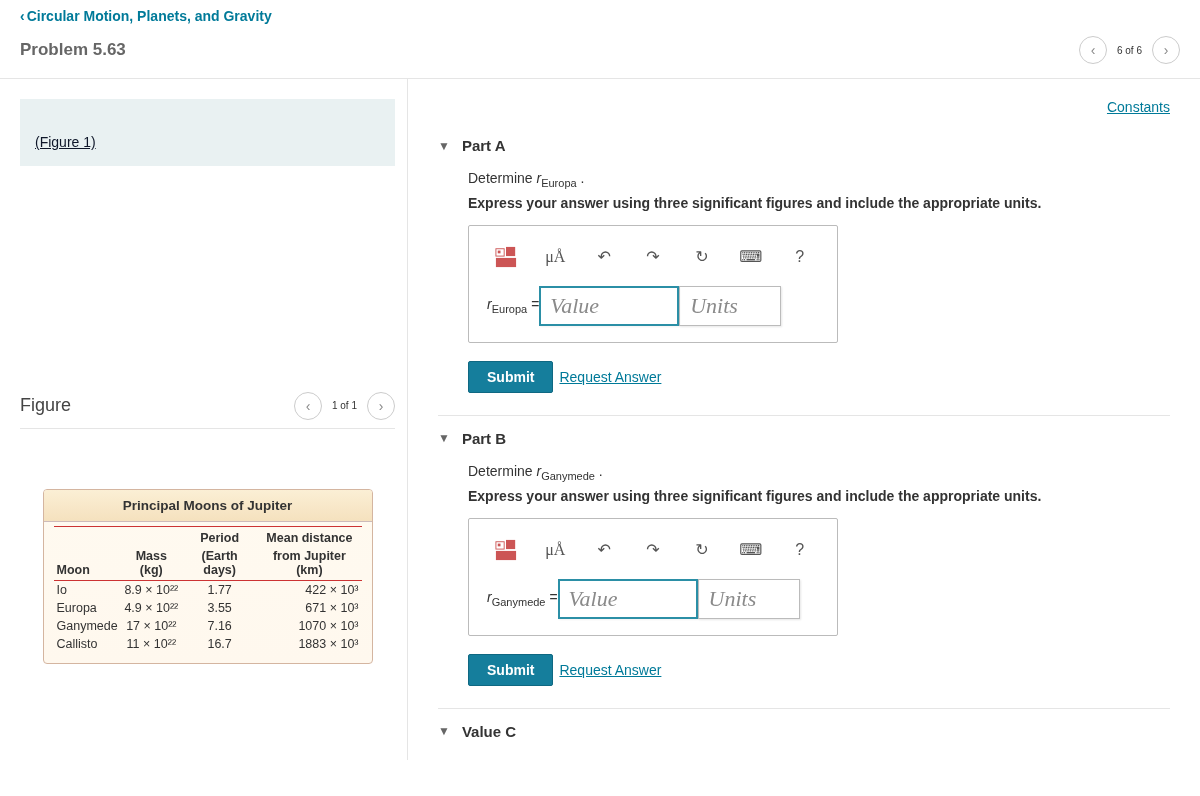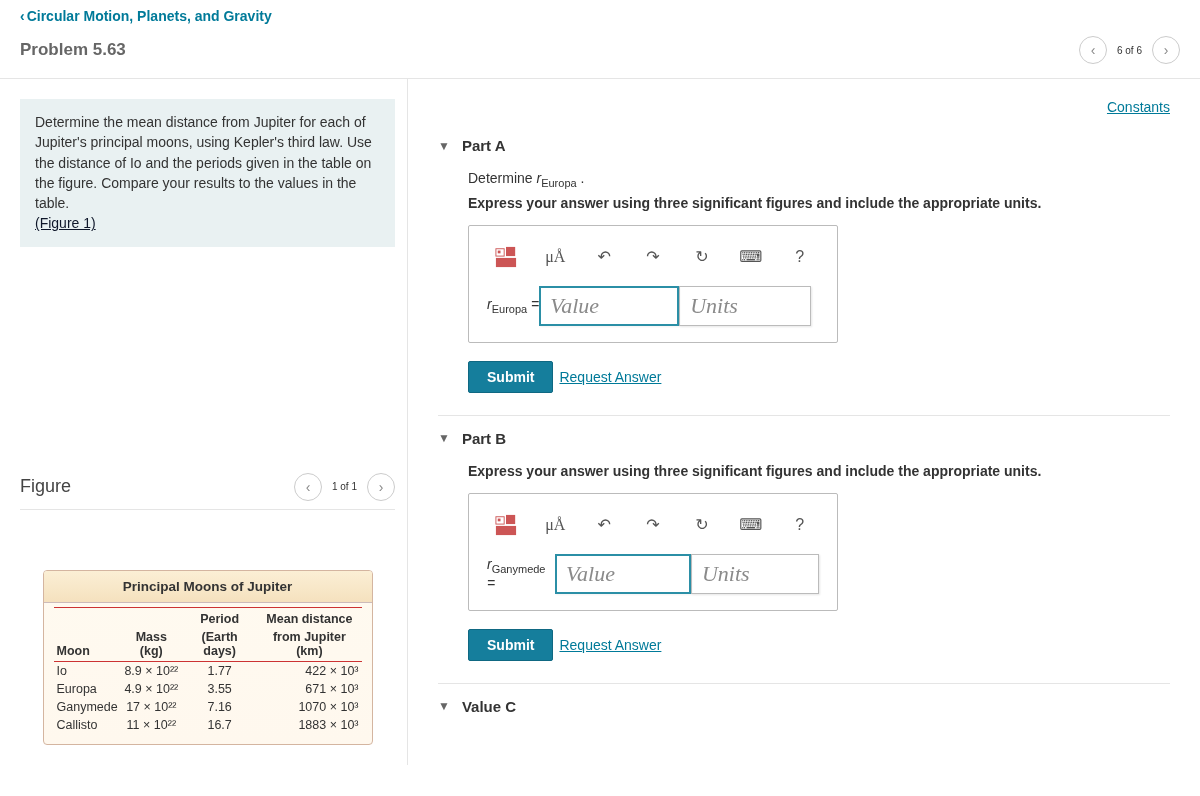--- a/index.html
+++ b/index.html
@@ -99,21 +99,21 @@
   .label-eq { font-style: italic; font-size: 14px; }
   .label-eq .sub { font-size: 11px; vertical-align: sub; font-style: normal; }
   .value-box, .units-box {
     border: 1px solid #bbb; height: 40px; padding: 0 10px;
     display: inline-flex; align-items: center; font-size: 22px;
     font-family: Georgia, 'Times New Roman', serif; font-style: italic;
     color: #8a8a8a; cursor: text;
     box-shadow: 1px 1px 2px rgba(0,0,0,0.1);
   }
   .value-box { width: 140px; border-color: #2b8fa6; box-shadow: 0 0 0 1px #2b8fa6 inset, 1px 1px 2px rgba(0,0,0,0.05); }
-  .units-box { width: 132px; }
+  .units-box { width: 102px; }
   .actions-row { margin-left: 30px; margin-top: 18px; display: flex; align-items: center; gap: 6px; }
   .submit-btn {
     background: #157e9c; color: #fff; border: 1px solid #0f6882;
     font-weight: bold; font-size: 14px; padding: 7px 18px; border-radius: 2px; cursor: pointer;
   }
   .request-link { color: #007a99; text-decoration: underline; font-size: 14px; cursor: pointer; }
 </style>
 </head>
 <body>
 
@@ -129,21 +129,21 @@
   <div class="nav-group">
     <span class="circle-btn">‹</span>
     <span class="nav-text">6 of 6</span>
     <span class="circle-btn">›</span>
   </div>
 </div>
 
 <div class="main-area">
   <div class="left-col">
     <div class="prompt-box">
-      <span>Determine the mean distance from Jupiter for each of Jupiter's principal moons, using Kepler's third law. Use the distance of Io and the periods given in the table on the figure. Compare your results to the values in the table.</span><br>
+      <br>
       <a href="#">(Figure 1)</a>
     </div>
 
     <div style="height:210px"></div>
 
     <div class="figure-header">
       <div class="ftitle">Figure</div>
       <div class="nav-group">
         <span class="circle-btn">‹</span>
         <span class="nav-text">1 of 1</span>
@@ -239,20 +239,23 @@
         <button class="submit-btn">Submit</button>
         <a class="request-link">Request Answer</a>
       </div>
     </div>
 
     <div class="part-section">
       <div class="part-header">
         <span class="caret">▼</span>
         <span class="ptitle">Part B</span>
       </div>
+      <div class="subprompt">
+        <span>Determine </span><span class="rvar">r</span><span class="sub">Ganymede</span><span> .</span>
+      </div>
       <div class="express">Express your answer using three significant figures and include the appropriate units.</div>
       <div class="answer-box">
         <div class="toolbar-row">
           <span class="templates-icon">
             <svg class="tmpl-svg" viewBox="0 0 24 24">
                 <rect x="1" y="3" width="9" height="8" fill="#fff" stroke="#c55"></rect>
                 <rect x="3" y="5" width="3" height="3" fill="#c55"></rect>
                 <rect x="12" y="1" width="10" height="10" fill="#c55"></rect>
                 <rect x="1" y="13" width="22" height="10" fill="#c55"></rect>
               </svg>

